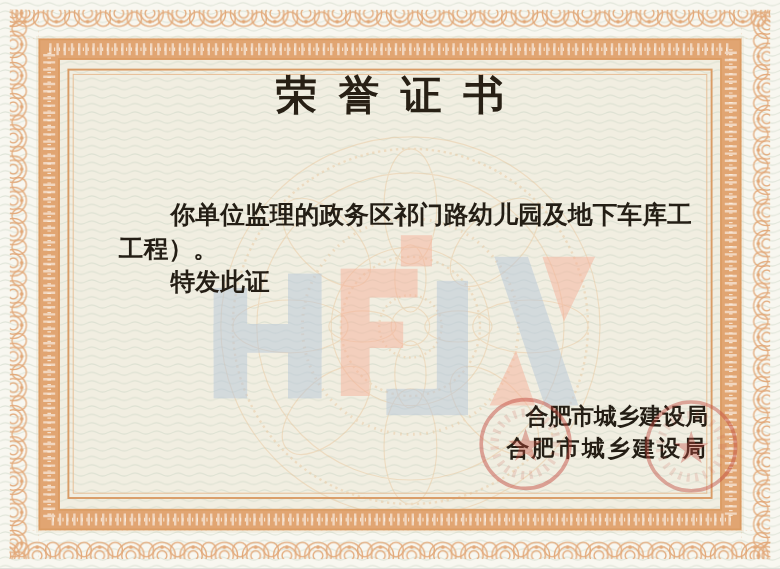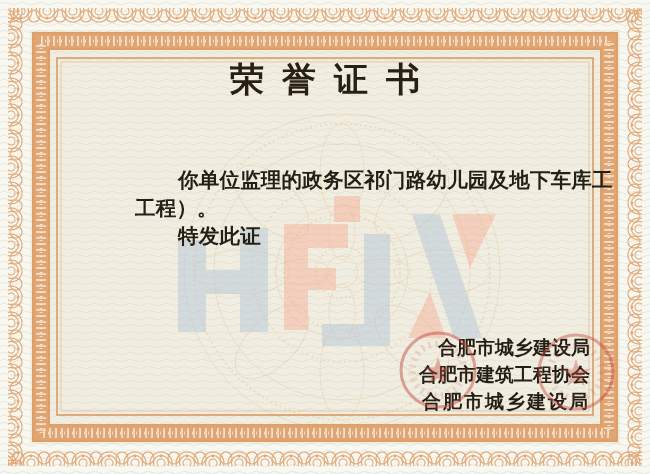--- a/index.html
+++ b/index.html
@@ -25,21 +25,21 @@
     top:130px;left:99px;
     font-size:21px;
     letter-spacing:1px;
   }
   .body-block{
     top:166px;left:99px;width:474px;
     font-size:20.5px;
     line-height:28px;
     letter-spacing:0.2px;
   }
-  .body-block .line{white-space:nowrap;margin-left:36px;}
+  .body-block .line{white-space:nowrap;}
   .indent{text-indent:2.1em;}
   .issuer-block{
     top:334px;left:375px;width:215px;
     text-align:right;
     font-size:19px;
     line-height:27px;
   }
   .issuer-block .date{letter-spacing:2px;}
   .overlay{pointer-events:none;}
 </style>
@@ -148,21 +148,20 @@
 
 
   <div class="txt body-block">
     <div class="line indent">你单位监理的政务区祁门路幼儿园及地下车库工</div>
     <div class="line">工程）。</div>
     <div class="line indent">特发此证</div>
   </div>
 
   <div class="txt issuer-block">
     <div>合肥市城乡建设局</div>
-    <div>合肥市建筑工程协会</div>
     <div class="date">合肥市城乡建设局</div>
   </div>
 
   <svg class="overlay" width="650" height="474" viewBox="0 0 650 474">
     <g>
       <circle cx="438" cy="370" r="37" fill="none" stroke="#c24a3e" stroke-width="3" opacity="0.48"></circle>
       <circle cx="438" cy="370" r="26" fill="none" stroke="#c24a3e" stroke-width="7" stroke-dasharray="2.5 4.5" opacity="0.16"></circle>
       <path d="M0,-15 L3.35,-4.61 14.27,-4.64 5.42,1.76 8.82,12.14 0,5.7 -8.82,12.14 -5.42,1.76 -14.27,-4.64 -3.35,-4.61 Z" transform="translate(438,372)" fill="#c24a3e" opacity="0.4"></path>
     </g>
     <g>

